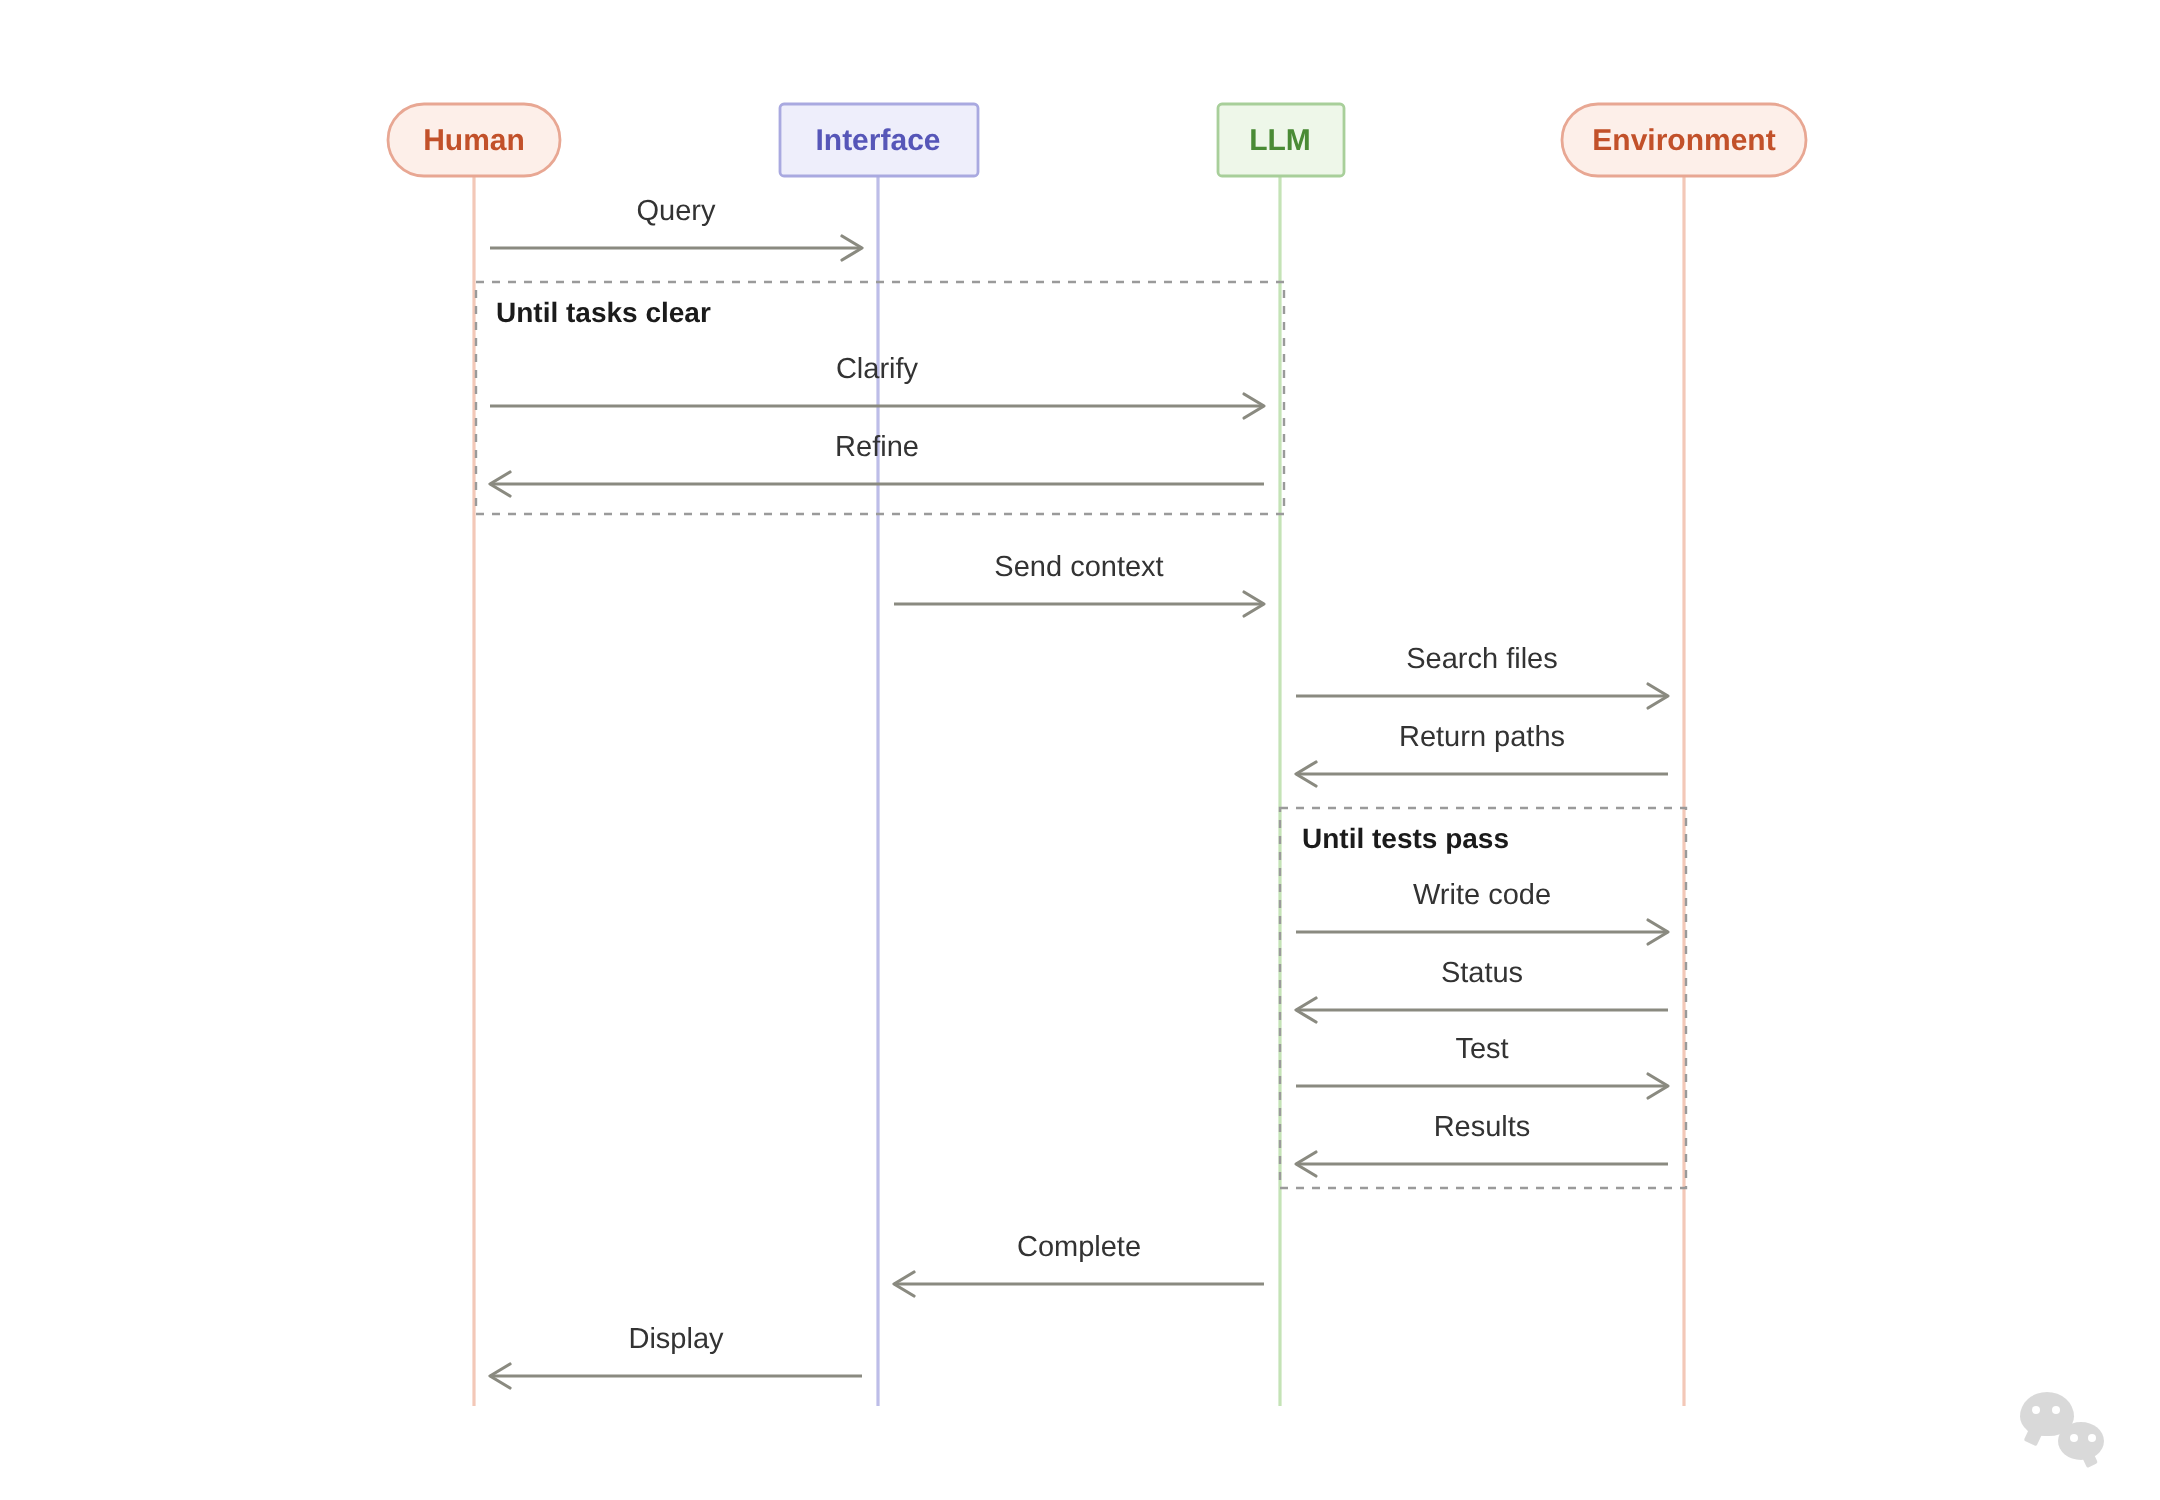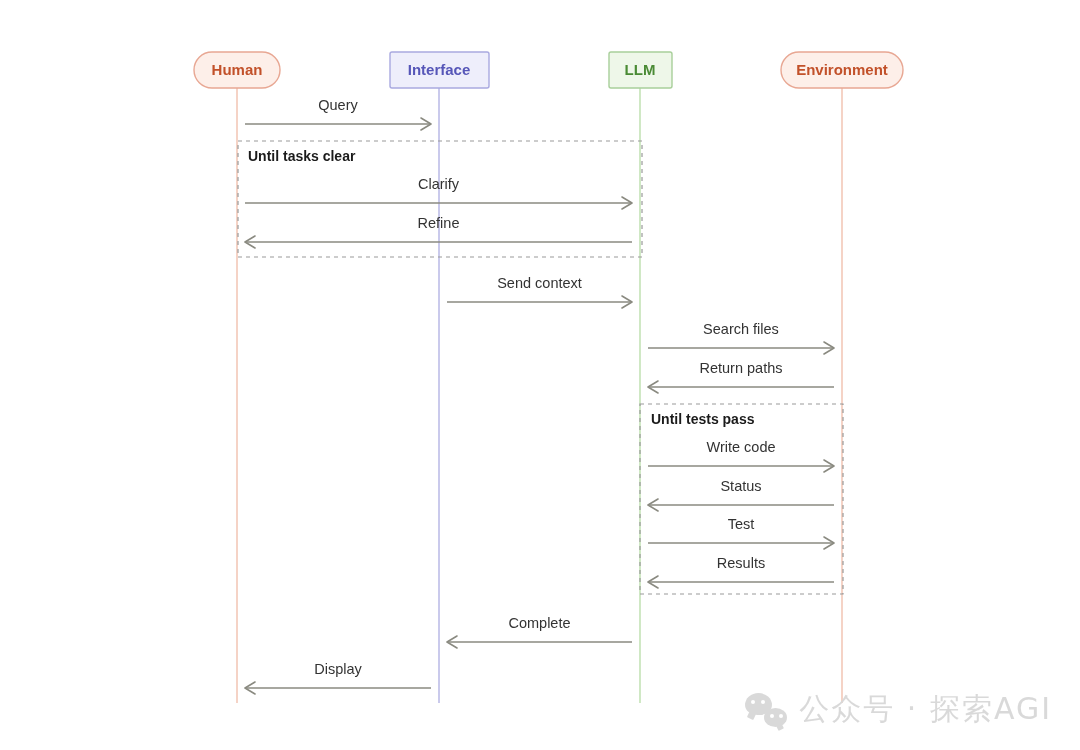--- a/index.html
+++ b/index.html
@@ -228,15 +228,14 @@
 
   <div id="watermark">
     <div class="wm-icon">
       <span class="b1"></span>
       <span class="b2"></span>
       <span class="d" style="left:6px;  top:7px;"></span>
       <span class="d" style="left:16px; top:7px;"></span>
       <span class="d" style="right:13px; bottom:9px;"></span>
       <span class="d" style="right:4px;  bottom:9px;"></span>
     </div>
-    <span class="wm-text">公众号 · 探索AGI</span>
   </div>
 </div>
 
 </body></html>

